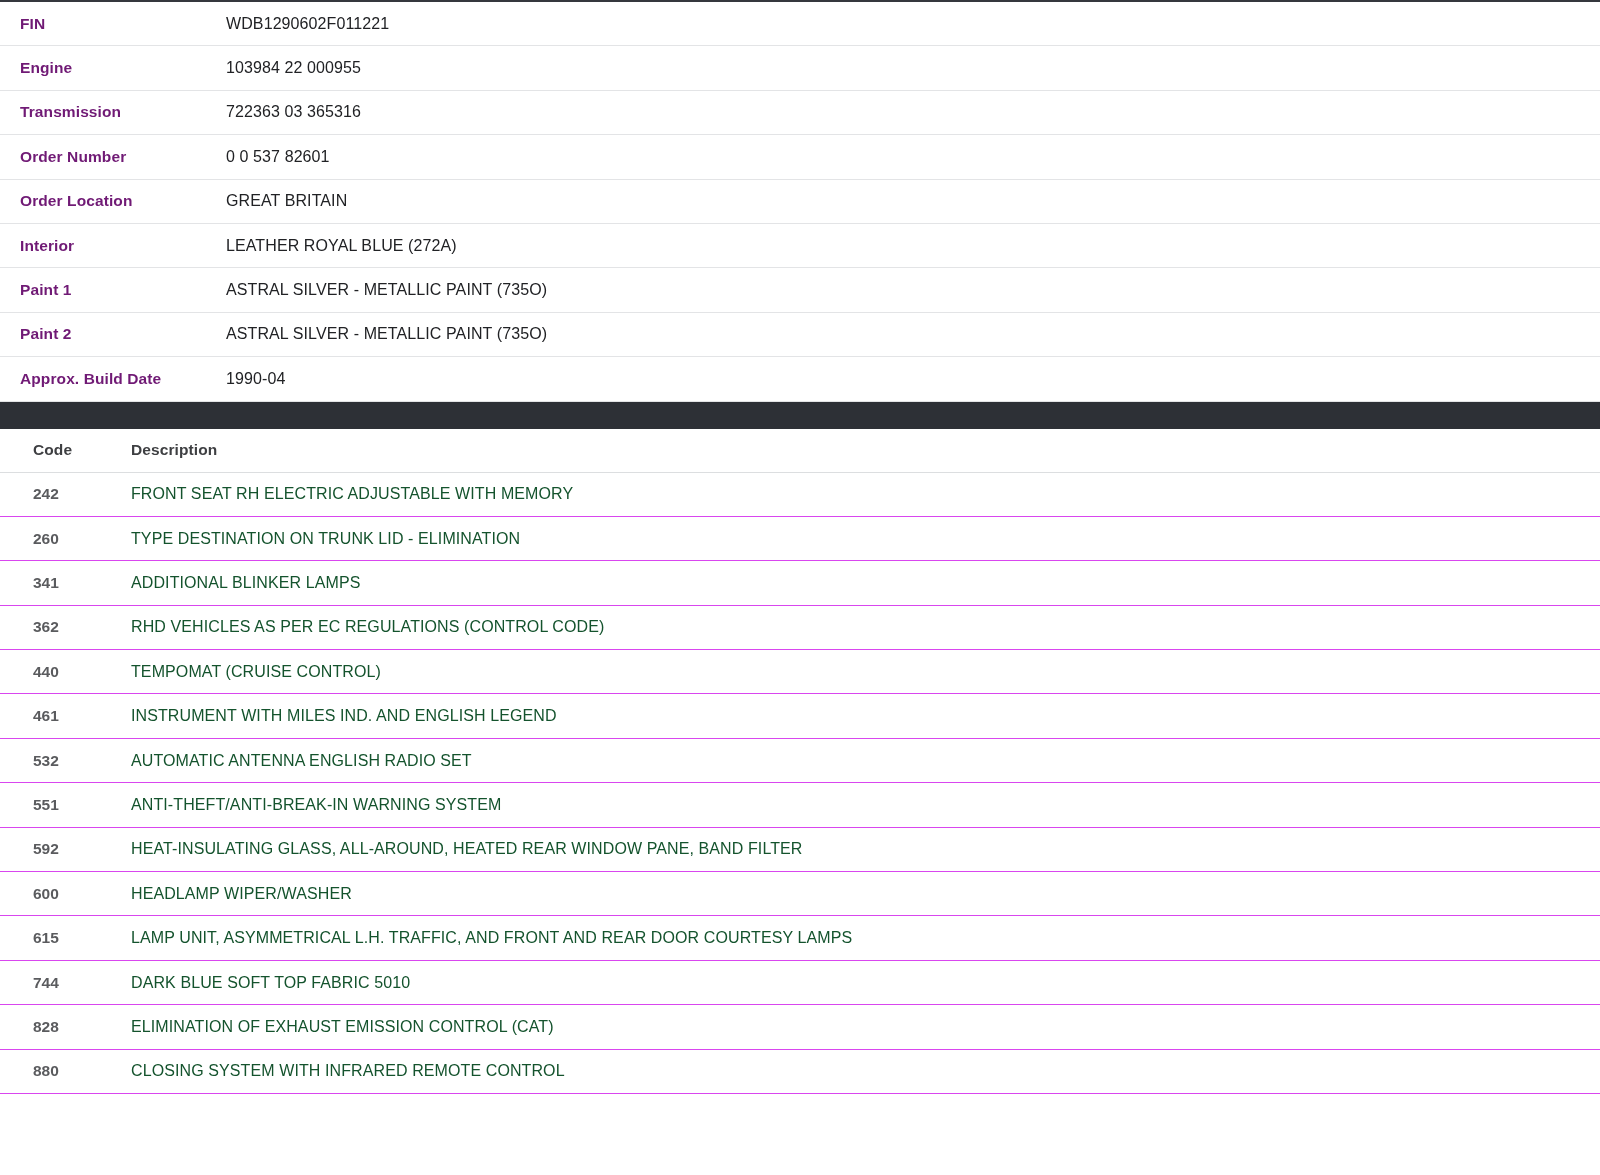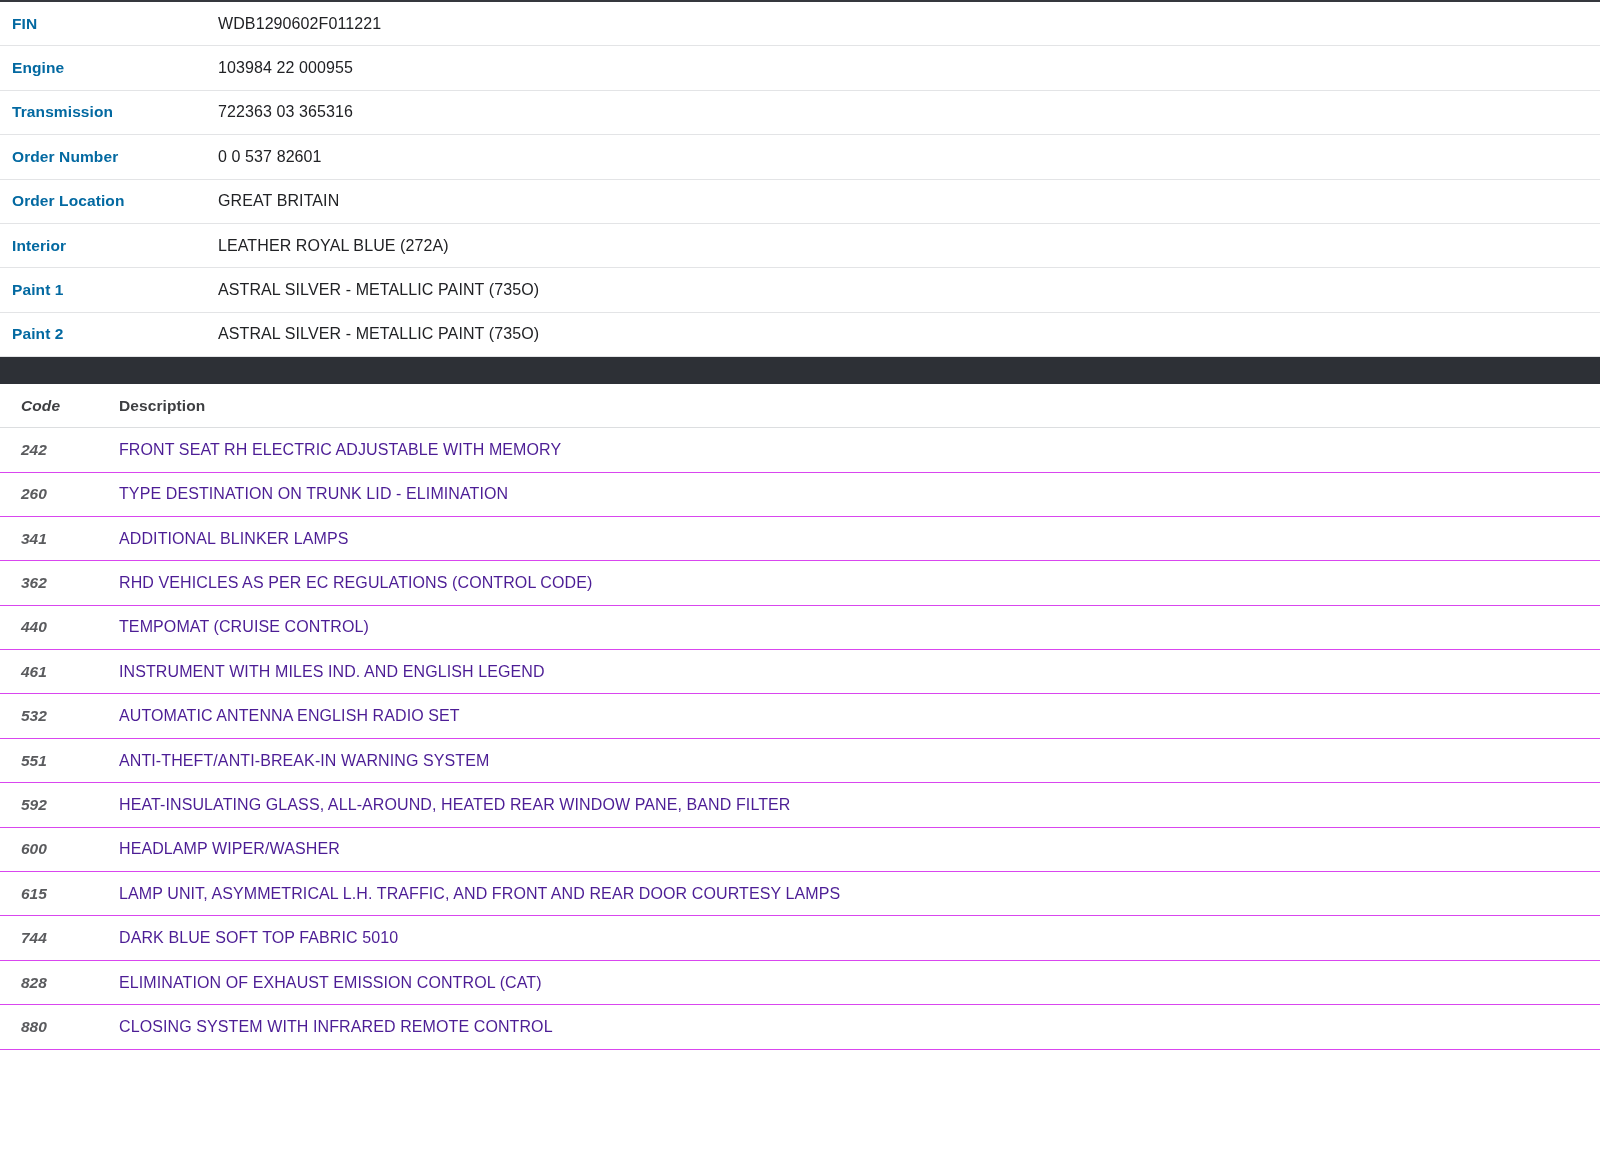--- a/index.html
+++ b/index.html
@@ -18,24 +18,24 @@
   
   .spec-table td {
     height: 41.4px;
     border-bottom: 1px solid #e3e4e6;
     vertical-align: middle;
     white-space: nowrap;
     overflow: hidden;
   }
   td.spec-label-cell {
     width: 204px;
-    padding-left: 12px;
+    padding-left: 20px;
     font-size: 15.5px;
     font-weight: bold;
-    color: #0369a1;
+    color: #701a75;
     letter-spacing: 0.1px;
     margin-left: 26px;
   }
   td.spec-value-cell {
     font-size: 16px;
     color: #212225;
     letter-spacing: 0.1px;
   }
 
   
@@ -53,29 +53,29 @@
     letter-spacing: 0.1px;
     white-space: nowrap;
   }
   .codes-table td {
     height: 41.4px;
     border-bottom: 1px solid #d946ef;
     vertical-align: middle;
     white-space: nowrap;
     overflow: hidden;
   }
-  th.code-col, td.code-cell { width: 96px; padding-left: 21px; font-style: italic; }
+  th.code-col, td.code-cell { width: 96px; padding-left: 33px; }
   td.code-cell {
     font-size: 15.5px;
     font-weight: bold;
     color: #5a5b5e;
   }
   td.desc-cell {
     font-size: 16px;
-    color: #4c1d95;
+    color: #14532d;
     letter-spacing: 0.1px;
   }
 </style>
 </head>
 <body>
 
 <div class="top-rule"></div>
 
 <table class="spec-table">
   <tbody>
@@ -113,20 +113,24 @@
   <tr>
     <td class="spec-label-cell">Paint 1</td>
     <td class="spec-value-cell">ASTRAL SILVER - METALLIC PAINT (735O)</td>
   </tr>
 
   <tr>
     <td class="spec-label-cell">Paint 2</td>
     <td class="spec-value-cell">ASTRAL SILVER - METALLIC PAINT (735O)</td>
   </tr>
 
+  <tr>
+    <td class="spec-label-cell">Approx. Build Date</td>
+    <td class="spec-value-cell">1990-04</td>
+  </tr>
 </tbody>
 </table>
 
 <div class="divider-bar"></div>
 
 <table class="codes-table">
   <thead>
     <tr>
       <th class="code-col">Code</th>
       <th>Description</th>

